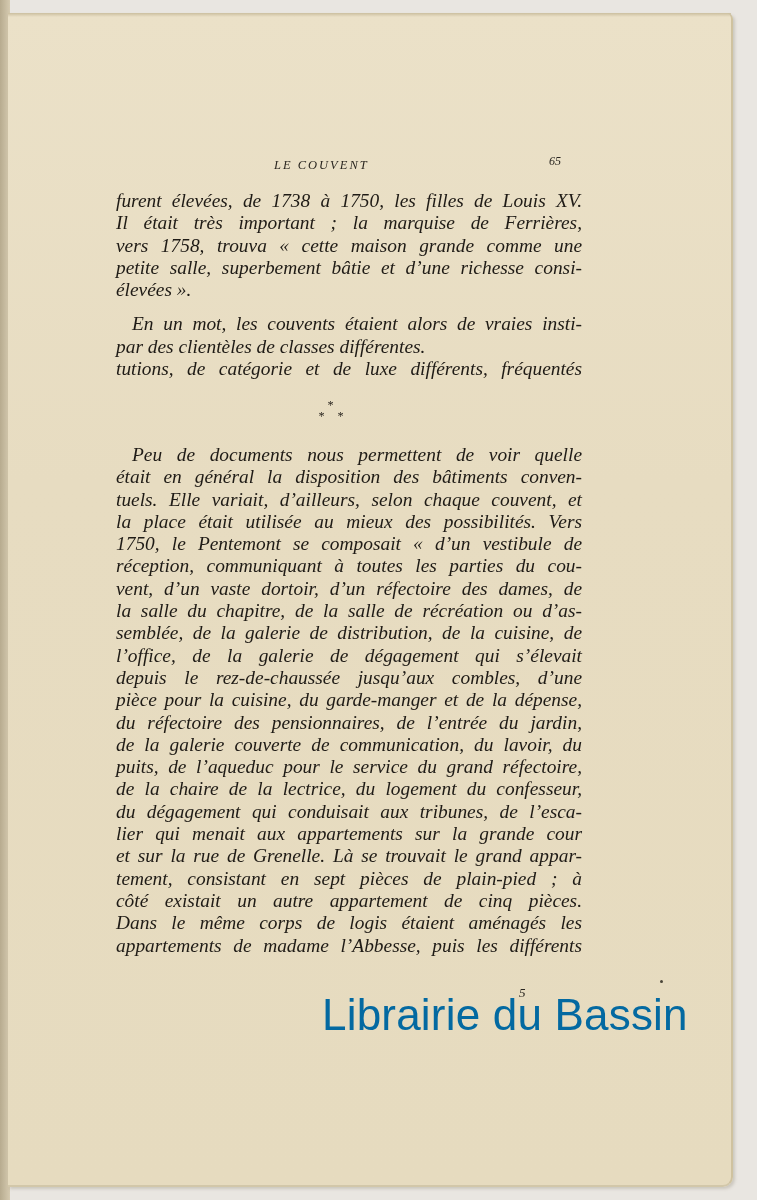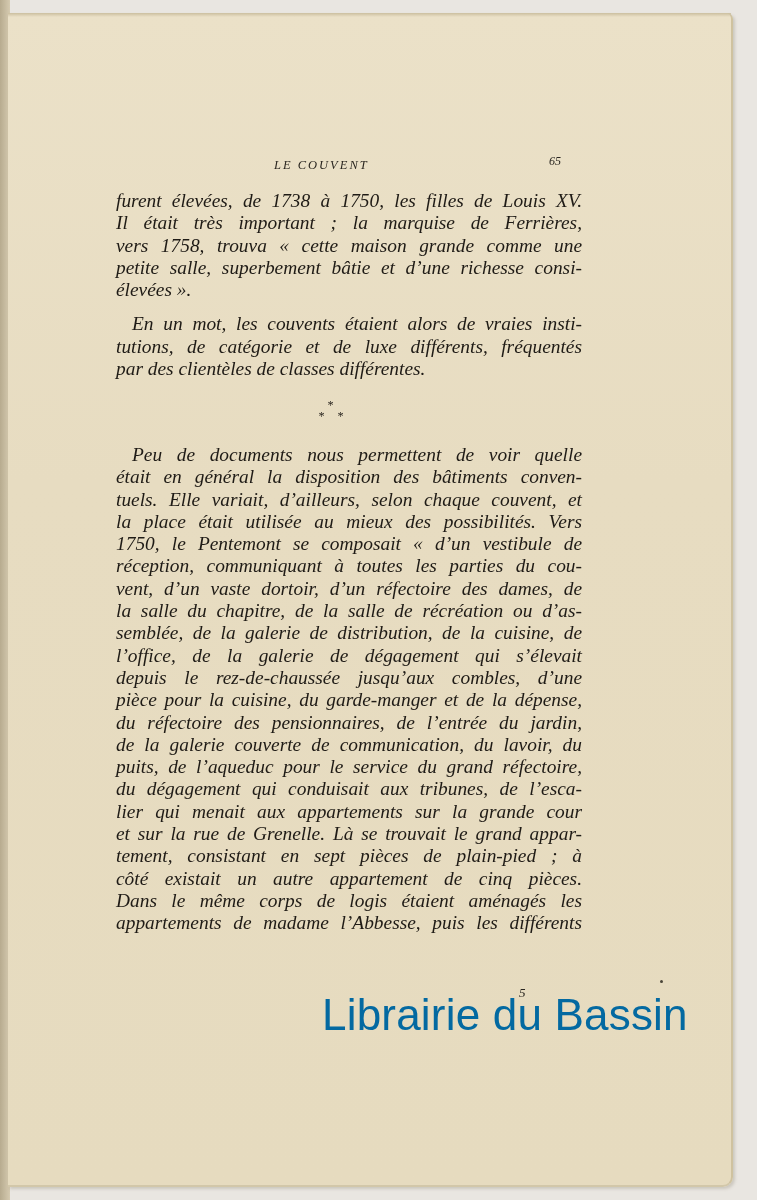--- a/index.html
+++ b/index.html
@@ -79,22 +79,22 @@
   <div class="text-block">
     <div>
       <span class="line">furent élevées, de 1738 à 1750, les filles de Louis XV.</span>
       <span class="line">Il était très important ; la marquise de Ferrières,</span>
       <span class="line">vers 1758, trouva « cette maison grande comme une</span>
       <span class="line">petite salle, superbement bâtie et d’une richesse consi-</span>
       <span class="line last">élevées ».</span>
     </div>
     <div class="p2">
       <span class="line indent">En un mot, les couvents étaient alors de vraies insti-</span>
+      <span class="line last">par des clientèles de classes différentes.</span>
       <span class="line">tutions, de catégorie et de luxe différents, fréquentés</span>
-      <span class="line last">par des clientèles de classes différentes.</span>
     </div>
   </div>
 
   <div class="asterism">
     <span style="left:14px; top:0;">*</span>
     <span style="left:5px; top:11px;">*</span>
     <span style="left:24px; top:11px;">*</span>
   </div>
 
   <div class="text-block p3" style="top:431px;">
@@ -106,20 +106,21 @@
     <span class="line">réception, communiquant à toutes les parties du cou-</span>
     <span class="line">vent, d’un vaste dortoir, d’un réfectoire des dames, de</span>
     <span class="line">la salle du chapitre, de la salle de récréation ou d’as-</span>
     <span class="line">semblée, de la galerie de distribution, de la cuisine, de</span>
     <span class="line">l’office, de la galerie de dégagement qui s’élevait</span>
     <span class="line">depuis le rez-de-chaussée jusqu’aux combles, d’une</span>
     <span class="line">pièce pour la cuisine, du garde-manger et de la dépense,</span>
     <span class="line">du réfectoire des pensionnaires, de l’entrée du jardin,</span>
     <span class="line">de la galerie couverte de communication, du lavoir, du</span>
     <span class="line">puits, de l’aqueduc pour le service du grand réfectoire,</span>
+    <span class="line">de la chaire de la lectrice, du logement du confesseur,</span>
     <span class="line">du dégagement qui conduisait aux tribunes, de l’esca-</span>
     <span class="line">lier qui menait aux appartements sur la grande cour</span>
     <span class="line">et sur la rue de Grenelle. Là se trouvait le grand appar-</span>
     <span class="line">tement, consistant en sept pièces de plain-pied ; à</span>
     <span class="line">côté existait un autre appartement de cinq pièces.</span>
     <span class="line">Dans le même corps de logis étaient aménagés les</span>
     <span class="line">appartements de madame l’Abbesse, puis les différents</span>
   </div>
 
   <span class="signature-mark">5</span>

